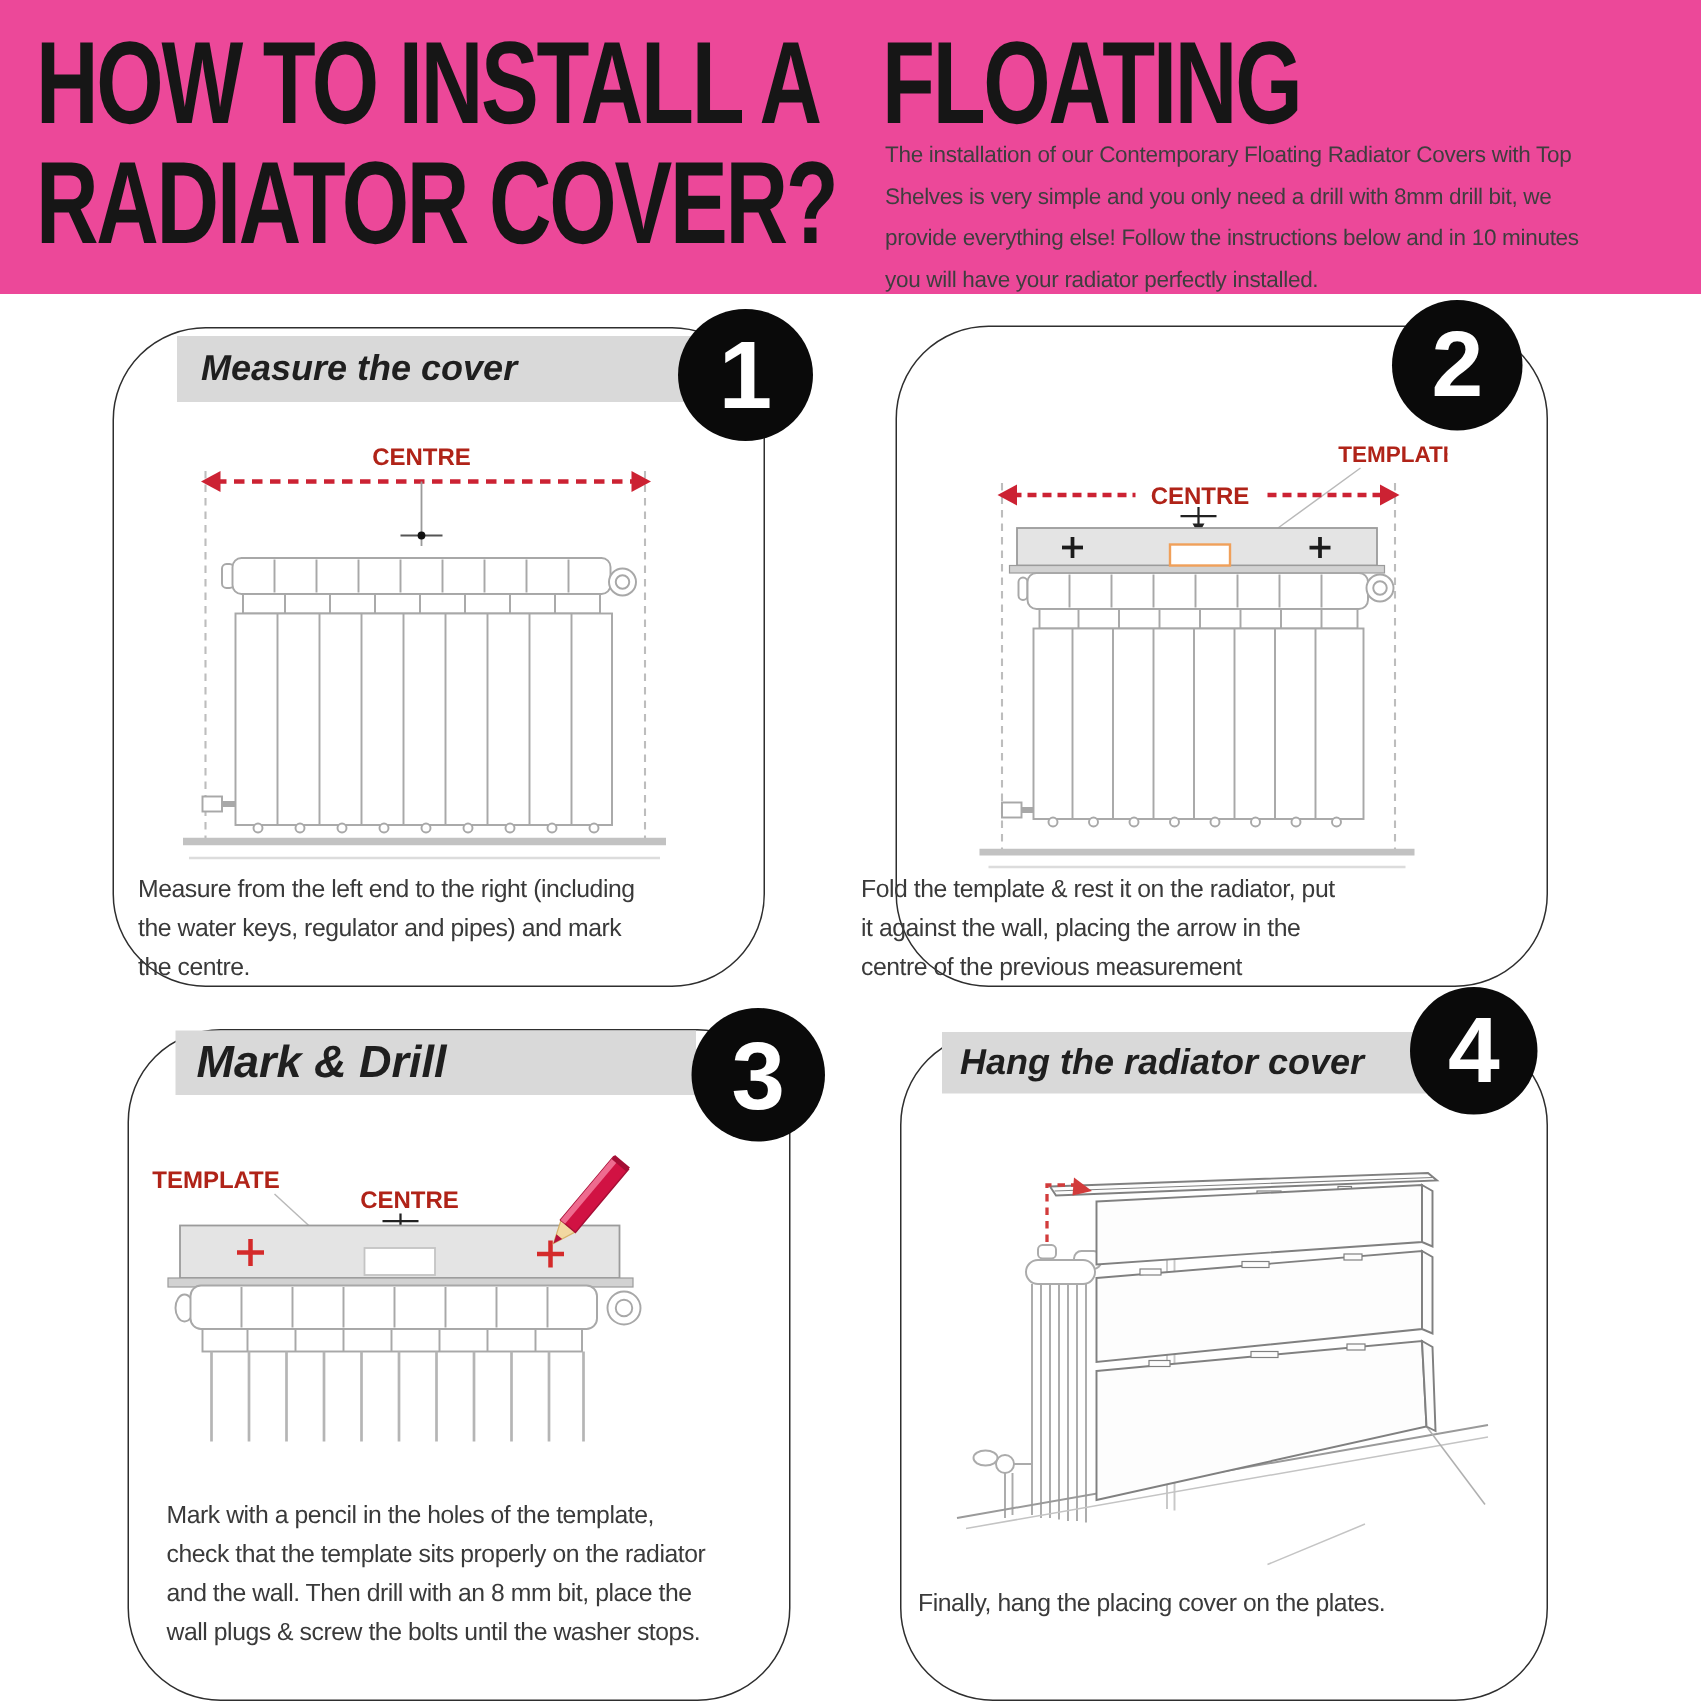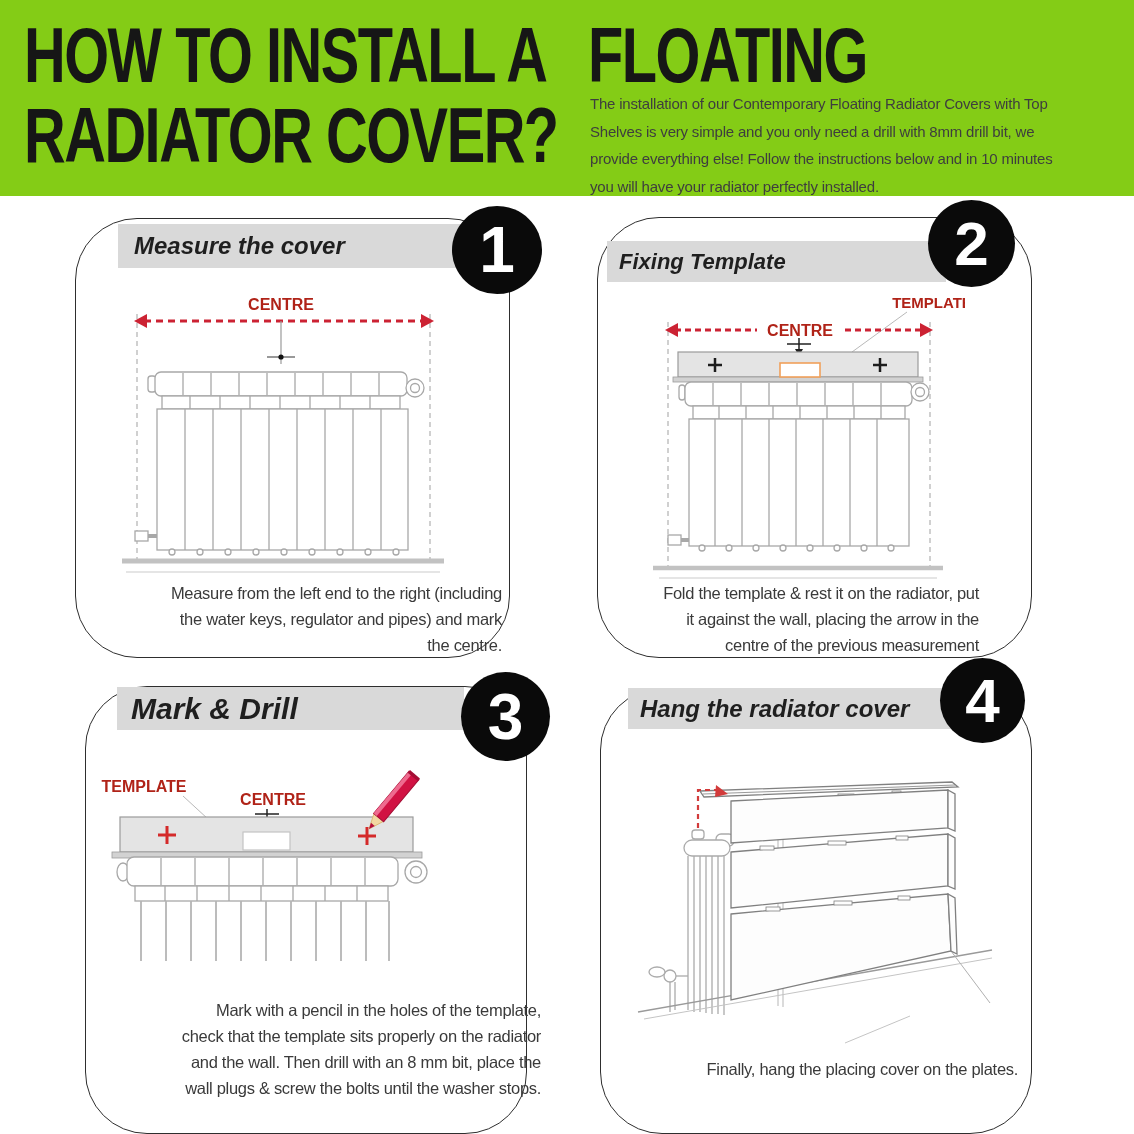--- a/index.html
+++ b/index.html
@@ -1,19 +1,19 @@
 <!DOCTYPE html>
 <html><head>
 <meta charset="utf-8">
 <style>
   html,body{margin:0;padding:0;background:#fff;}
   .page{position:relative;width:1134px;height:1134px;background:#ffffff;overflow:hidden;
         font-family:"Liberation Sans",sans-serif;}
   
-  .header{position:absolute;left:0;top:0;width:1134px;height:196px;background:#84cc16;}
+  .header{position:absolute;left:0;top:0;width:1134px;height:196px;background:#ec4899;}
   .t1{position:absolute;font-weight:700;font-size:78px;line-height:78px;color:#161616;
       letter-spacing:-2px;transform:scaleX(0.74);transform-origin:left top;white-space:nowrap;}
   .t1a{left:24px;top:16px;}
   .t1b{left:588px;top:16px;}
   .t2{left:24px;top:96px;}
   .intro{position:absolute;left:590px;top:90px;width:540px;margin:0;
          font-size:15px;line-height:27.5px;letter-spacing:-0.2px;color:#3e3e3e;white-space:pre-line;}
   
   .panel{position:absolute;background:#fff;border:1.4px solid #2e2e2e;border-radius:62px;}
   .p1{left:75px;top:218px;width:433px;height:438px;}
@@ -29,21 +29,21 @@
   .b4{left:628px;top:688px;width:333px;height:41px;font-size:24px;padding-left:12px;}
   
   .badge{position:absolute;background:#0a0a0a;border-radius:50%;color:#ffffff;
          display:flex;align-items:center;justify-content:center;font-weight:700;}
   .g1{left:452px;top:206px;width:90px;height:88px;font-size:64px;}
   .g2{left:928px;top:200px;width:87px;height:87px;font-size:62px;}
   .g3{left:461px;top:672px;width:89px;height:89px;font-size:64px;}
   .g4{left:940px;top:658px;width:85px;height:85px;font-size:62px;}
   
   .diagram{position:absolute;}
-  .caption{position:absolute;text-align:right;color:#3a3a3a;font-size:16.5px;
+  .caption{position:absolute;text-align:left;color:#3a3a3a;font-size:16.5px;
            line-height:26px;letter-spacing:-0.3px;white-space:pre-line;}
   .c1{left:92px;top:580px;width:410px;}
   .c2{left:574px;top:580px;width:405px;}
   .c3{left:111px;top:997px;width:430px;}
   .c4{left:612px;top:1056px;width:406px;}
   svg text.redlab{fill:#b02318;font-weight:700;font-family:"Liberation Sans",sans-serif;}
 </style>
 </head>
 <body>
 
@@ -58,21 +58,20 @@
 provide everything else!  Follow the instructions below and in 10 minutes
 you will have your radiator perfectly installed.</p>
   </header>
 
   <section class="panel p1"></section>
   <section class="panel p2"></section>
   <section class="panel p3"></section>
   <section class="panel p4"></section>
 
   <div class="bar b1">Measure the cover</div>
-  <div class="bar b2">Fixing Template</div>
   <div class="bar b3">Mark &amp; Drill</div>
   <div class="bar b4">Hang the radiator cover</div>
 
   <div class="badge g1">1</div>
   <div class="badge g2">2</div>
   <div class="badge g3">3</div>
   <div class="badge g4">4</div>
 
   <svg class="diagram" style="left:100px;top:290px;" width="360" height="295" viewBox="0 0 360 295">
     <text class="redlab" x="181" y="20" font-size="16" text-anchor="middle">CENTRE</text>

